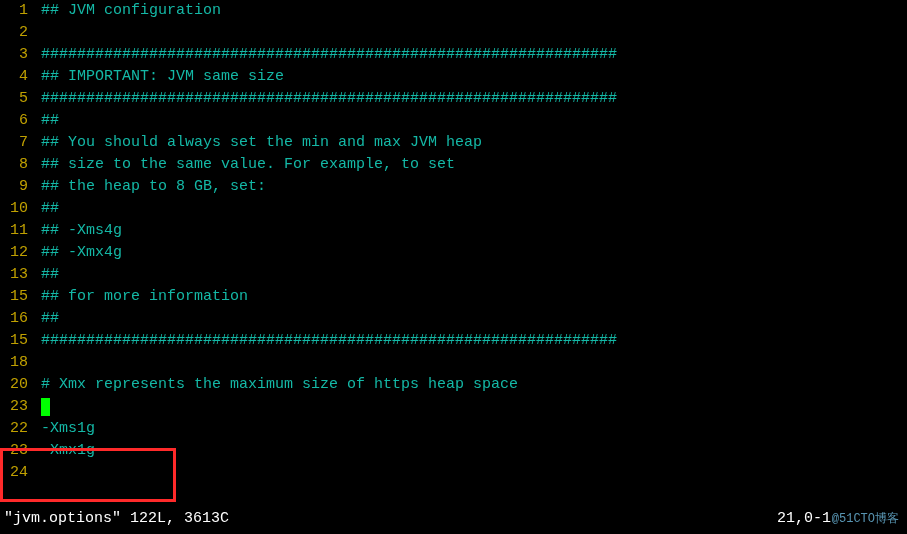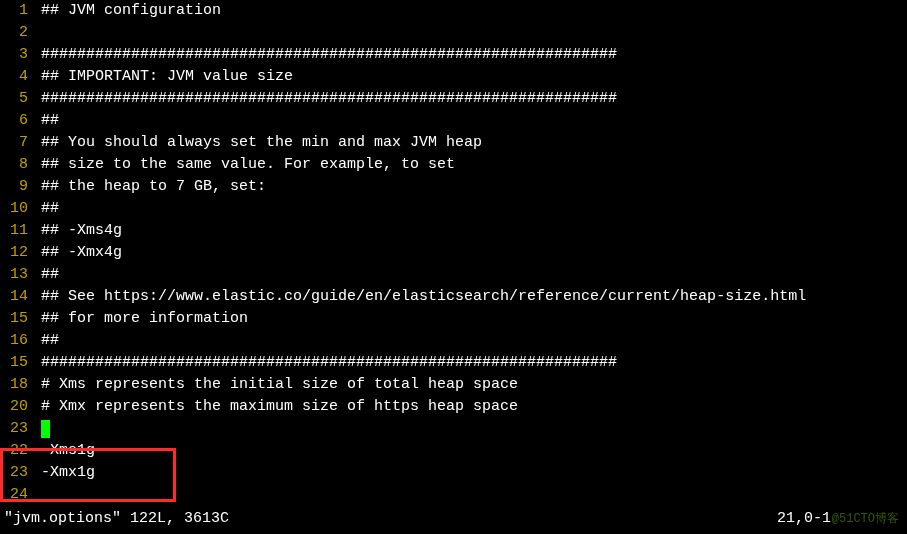--- a/index.html
+++ b/index.html
@@ -24,21 +24,21 @@
   }
   .gutter {
     width: 28px;
     text-align: right;
     color: #c0a000;
     padding-right: 4px;
     user-select: none;
     flex-shrink: 0;
   }
   .code {
-    color: #ffffff;
+    color: #14b8a6;
     text-align: center;
   }
   .cursor {
     display: inline-block;
     width: 9px;
     height: 18px;
     background: #00ff00;
     vertical-align: middle;
     margin-top: 2px;
   }
@@ -54,47 +54,46 @@
     right: 4px;
     color: #fff;
     display: flex;
     justify-content: space-between;
     white-space: pre;
   }
   .watermark {
     position: absolute;
     right: 8px;
     bottom: 4px;
-    color: #4d7c0f;
+    color: #7dd3fc;
     font-size: 12px;
     opacity: 0.7;
   }
 </style>
 </head>
 <body>
 
 <div class="editor" id="editor">
     <div class="line"><span class="gutter">1</span><span> </span><span class="code">## JVM configuration</span></div>
     <div class="line"><span class="gutter">2</span><span> </span><span class="code"></span></div>
     <div class="line"><span class="gutter">3</span><span> </span><span class="code">################################################################</span></div>
-    <div class="line"><span class="gutter">4</span><span> </span><span class="code">## IMPORTANT: JVM value size</span></div>
+    <div class="line"><span class="gutter">4</span><span> </span><span class="code">## IMPORTANT: JVM same size</span></div>
     <div class="line"><span class="gutter">5</span><span> </span><span class="code">################################################################</span></div>
     <div class="line"><span class="gutter">6</span><span> </span><span class="code">##</span></div>
     <div class="line"><span class="gutter">7</span><span> </span><span class="code">## You should always set the min and max JVM heap</span></div>
     <div class="line"><span class="gutter">8</span><span> </span><span class="code">## size to the same value. For example, to set</span></div>
-    <div class="line"><span class="gutter">9</span><span> </span><span class="code">## the heap to 7 GB, set:</span></div>
+    <div class="line"><span class="gutter">9</span><span> </span><span class="code">## the heap to 8 GB, set:</span></div>
     <div class="line"><span class="gutter">10</span><span> </span><span class="code">##</span></div>
     <div class="line"><span class="gutter">11</span><span> </span><span class="code">## -Xms4g</span></div>
     <div class="line"><span class="gutter">12</span><span> </span><span class="code">## -Xmx4g</span></div>
     <div class="line"><span class="gutter">13</span><span> </span><span class="code">##</span></div>
-    <div class="line"><span class="gutter">14</span><span> </span><span class="code">## See https://www.elastic.co/guide/en/elasticsearch/reference/current/heap-size.html</span></div>
     <div class="line"><span class="gutter">15</span><span> </span><span class="code">## for more information</span></div>
     <div class="line"><span class="gutter">16</span><span> </span><span class="code">##</span></div>
     <div class="line"><span class="gutter">15</span><span> </span><span class="code">################################################################</span></div>
-    <div class="line"><span class="gutter">18</span><span> </span><span class="code"># Xms represents the initial size of total heap space</span></div>
+    <div class="line"><span class="gutter">18</span><span> </span></div>
     <div class="line"><span class="gutter">20</span><span> </span><span class="code"># Xmx represents the maximum size of https heap space</span></div>
     <div class="line"><span class="gutter">23</span><span> </span><span class="code"><span class="cursor"></span></span></div>
     <div class="line"><span class="gutter">22</span><span> </span><span class="code">-Xms1g</span></div>
     <div class="line"><span class="gutter">23</span><span> </span><span class="code">-Xmx1g</span></div>
     <div class="line"><span class="gutter">24</span><span> </span><span class="code"></span></div>
   </div>
 
 <div class="hlbox" id="hlbox" style="top: 448px; left: 0px; width: 176px; height: 54px;"></div>
 
 <div class="statusbar">

